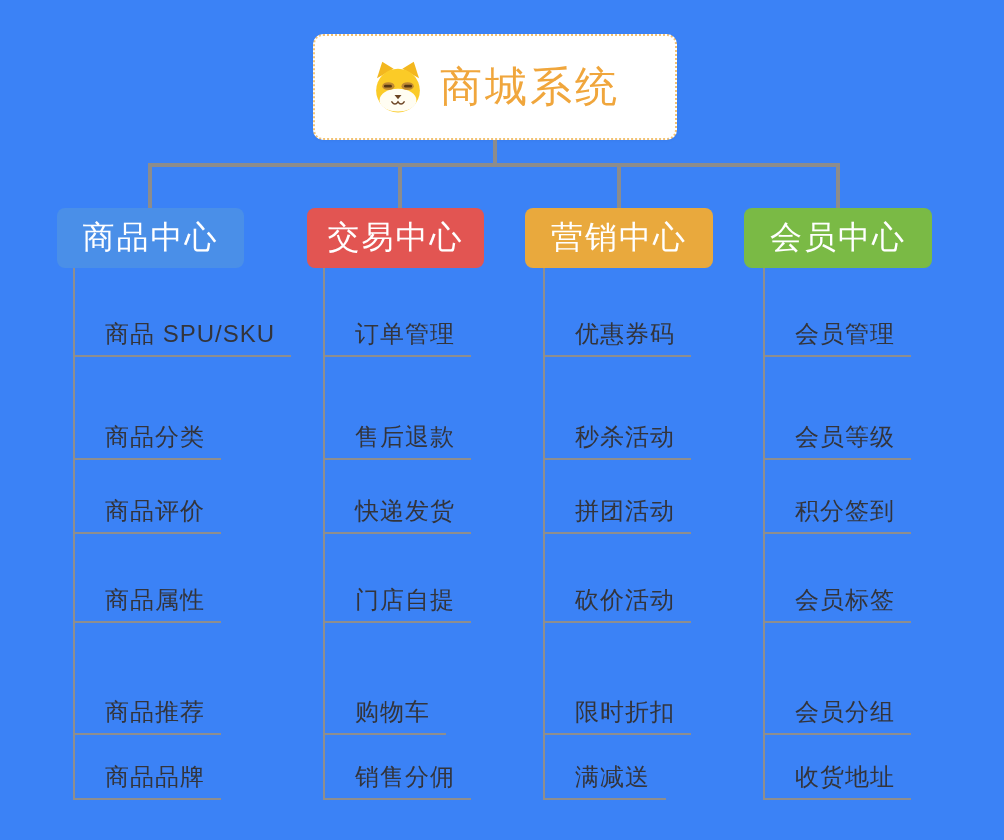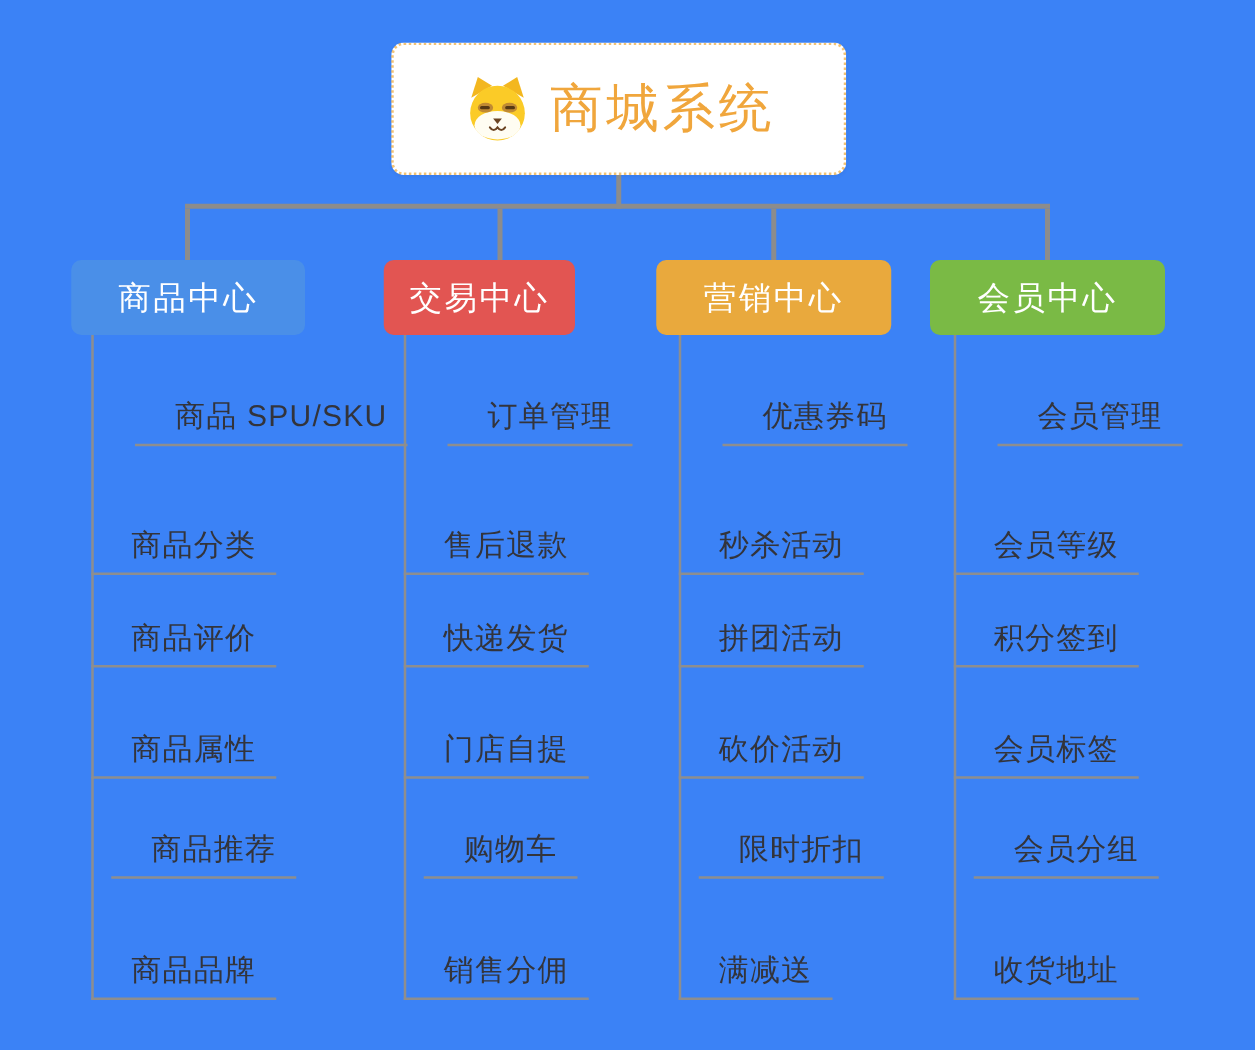--- a/index.html
+++ b/index.html
@@ -44,21 +44,21 @@
     background:#8C8C8C;
   }
 
   
   .branch {
     position:absolute;
     top:208px;
     height:60px;
     border-radius:8px;
     color:#FFFFFF;
-    font-size:26px;
+    font-size:32px;
     letter-spacing:2px;
     display:flex;
     align-items:center;
     justify-content:center;
     white-space:nowrap;
   }
 
   
   .column {
     position:absolute;
@@ -79,25 +79,25 @@
   }
   .leaf .leaf-label {
     display:inline-block;
     padding:0 16px 4px 32px;
     font-size:24px;
     letter-spacing:1px;
     line-height:34px;
     color:#33343B;
     border-bottom:2px solid #8E8E8E;
   }
-  .leaf-1 { top:49px;padding-left:35px; }
+  .leaf-1 { top:49px; }
   .leaf-2 { top:152px; }
   .leaf-3 { top:226px; }
   .leaf-4 { top:315px;text-align:center; }
-  .leaf-5 { top:395px;padding-left:16px; }
+  .leaf-5 { top:427px; }
   .leaf-6 { top:492px; }
 </style>
 </head>
 <body>
 
 <div class="canvas">
 
   <div class="root-node">
     <svg class="root-icon" viewBox="0 0 64 64">
       <polygon points="8,22 14,3 27,11" fill="#F3B71F"></polygon>
@@ -117,21 +117,21 @@
   <div class="line" style="left:493px; top:140px; width:4px;  height:27px;"></div>
   <div class="line" style="left:148px; top:163px; width:692px; height:4px;"></div>
   <div class="line" style="left:148px; top:167px; width:4px;  height:43px;"></div>
   <div class="line" style="left:398px; top:167px; width:4px;  height:43px;"></div>
   <div class="line" style="left:617px; top:167px; width:4px;  height:43px;"></div>
   <div class="line" style="left:836px; top:167px; width:4px;  height:43px;"></div>
 
   <div class="branch" style="left: 57px; width: 187px; background-color: rgb(74, 143, 232);">
     <span>商品中心</span>
   </div>
-  <div class="branch" style="left: 307px; width: 153px; background-color: rgb(226, 85, 82);">
+  <div class="branch" style="left: 307px; width: 177px; background-color: rgb(226, 85, 82);">
     <span>交易中心</span>
   </div>
   <div class="branch" style="left: 525px; width: 188px; background-color: rgb(233, 169, 61); font-family: Liberation Mono, monospace;">
     <span>营销中心</span>
   </div>
   <div class="branch" style="left: 744px; width: 188px; background-color: rgb(122, 186, 69);">
     <span>会员中心</span>
   </div>
 
   <div class="column" style="left:73px;">

